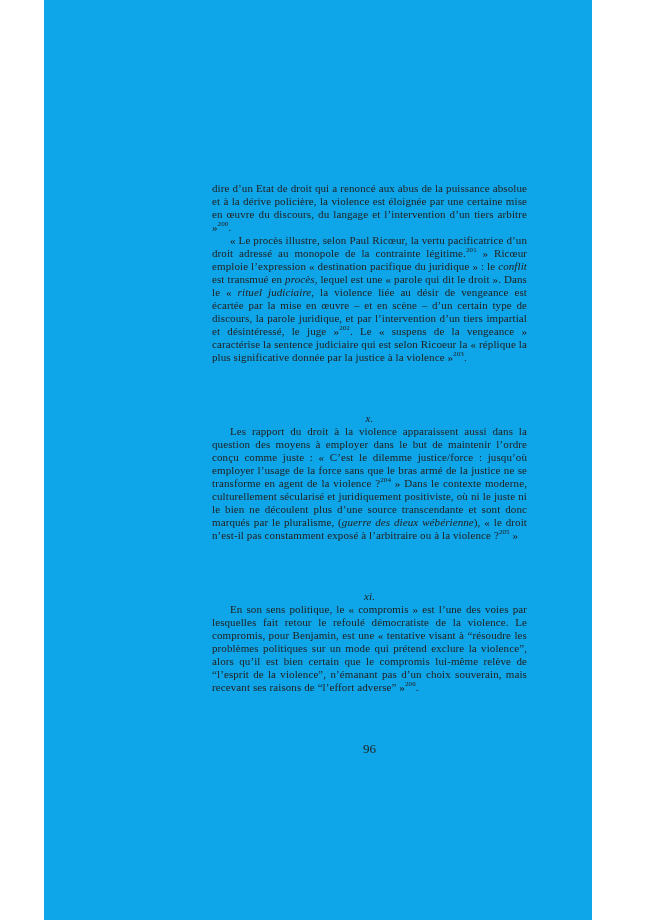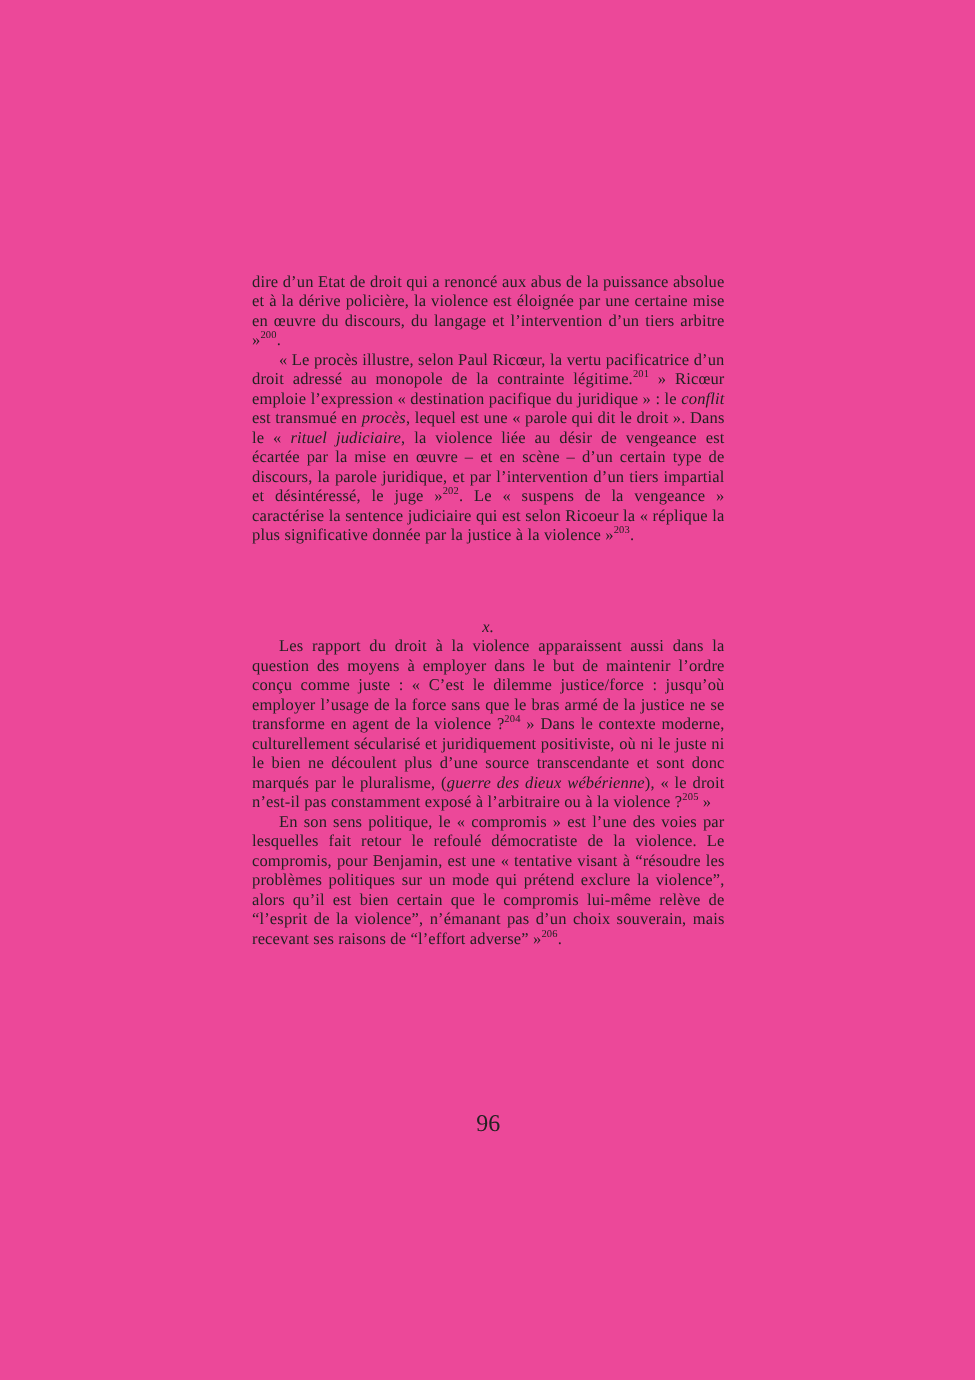--- a/index.html
+++ b/index.html
@@ -2,26 +2,27 @@
 <html><head>
 <meta charset="utf-8">
 <style>
   html, body {
     margin: 0;
     padding: 0;
     background: #ffffff;
   }
   .page {
     position: relative;
-    width: 650px;
+    width: 548px;
     height: 920px;
-    background: #ec4899;
+    background: #0ea5e9;
     font-family: "Liberation Serif", serif;
     color: #222222;
     overflow: hidden;
+    margin-left: 44px;
   }
   .text-block {
     position: absolute;
     left: 168px;
     top: 182px;
     width: 315px;
     font-size: 11px;
     line-height: 13px;
     text-align: justify;
     letter-spacing: 0.1px;
@@ -45,29 +46,30 @@
     vertical-align: super;
   }
   i {
   }
   .page-number {
     position: absolute;
     left: 168px;
     top: 741px;
     width: 315px;
     text-align: center;
-    font-size: 16px;
+    font-size: 13px;
     color: #222222;
   }
 </style>
 </head>
 <body>
 
 <div class="page">
   <div class="text-block">
       <p class="para">dire d’un Etat de droit qui a renoncé aux abus de la puissance absolue et à la dérive policière, la violence est éloignée par une certaine mise en œuvre du discours, du langage et l’intervention d’un tiers arbitre »<sup>200</sup>.</p>
       <p class="para indent">« Le procès illustre, selon Paul Ricœur, la vertu pacificatrice d’un droit adressé au monopole de la contrainte légitime.<sup>201</sup> » Ricœur emploie l’expression « destination pacifique du juridique » : le <i>conflit</i> est transmué en <i>procès</i>, lequel est une « parole qui dit le droit ». Dans le « <i>rituel judiciaire</i>, la violence liée au désir de vengeance est écartée par la mise en œuvre – et en scène – d’un certain type de discours, la parole juridique, et par l’intervention d’un tiers impartial et désintéressé, le juge »<sup>202</sup>. Le « suspens de la vengeance » caractérise la sentence judiciaire qui est selon Ricoeur la « réplique la plus significative donnée par la justice à la violence »<sup>203</sup>.</p>
       <p class="section-marker"><i>x.</i></p>
       <p class="para indent">Les rapport du droit à la violence apparaissent aussi dans la question des moyens à employer dans le but de maintenir l’ordre conçu comme juste : « C’est le dilemme justice/force : jusqu’où employer l’usage de la force sans que le bras armé de la justice ne se transforme en agent de la violence ?<sup>204</sup> » Dans le contexte moderne, culturellement sécularisé et juridiquement positiviste, où ni le juste ni le bien ne découlent plus d’une source transcendante et sont donc marqués par le pluralisme, (<i>guerre des dieux wébérienne</i>), « le droit n’est-il pas constamment exposé à l’arbitraire ou à la violence ?<sup>205</sup> »</p>
+      <p class="section-marker"><i>xi.</i></p>
       <p class="para indent">En son sens politique, le « compromis » est l’une des voies par lesquelles fait retour le refoulé démocratiste de la violence. Le compromis, pour Benjamin, est une « tentative visant à “résoudre les problèmes politiques sur un mode qui prétend exclure la violence”, alors qu’il est bien certain que le compromis lui-même relève de “l’esprit de la violence”, n’émanant pas d’un choix souverain, mais recevant ses raisons de “l’effort adverse” »<sup>206</sup>.</p>
     </div>
   <div class="page-number">96</div>
 </div>
 
 </body></html>

